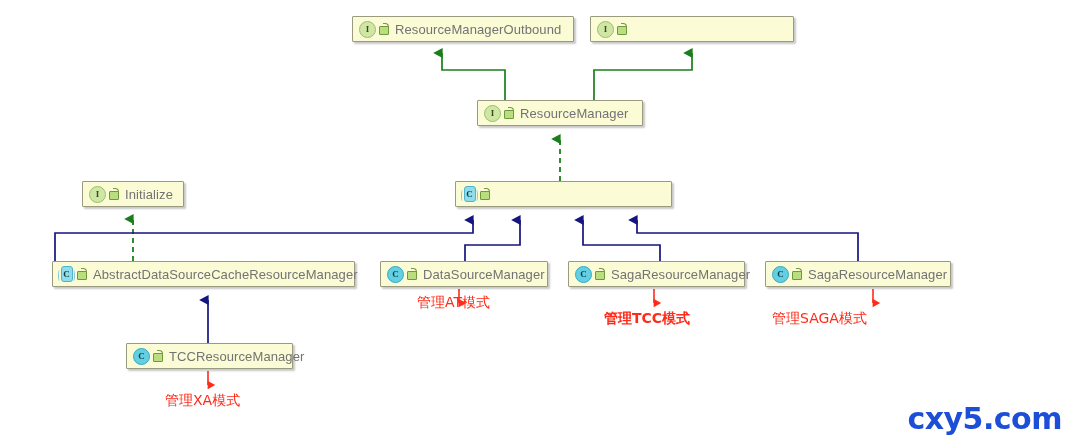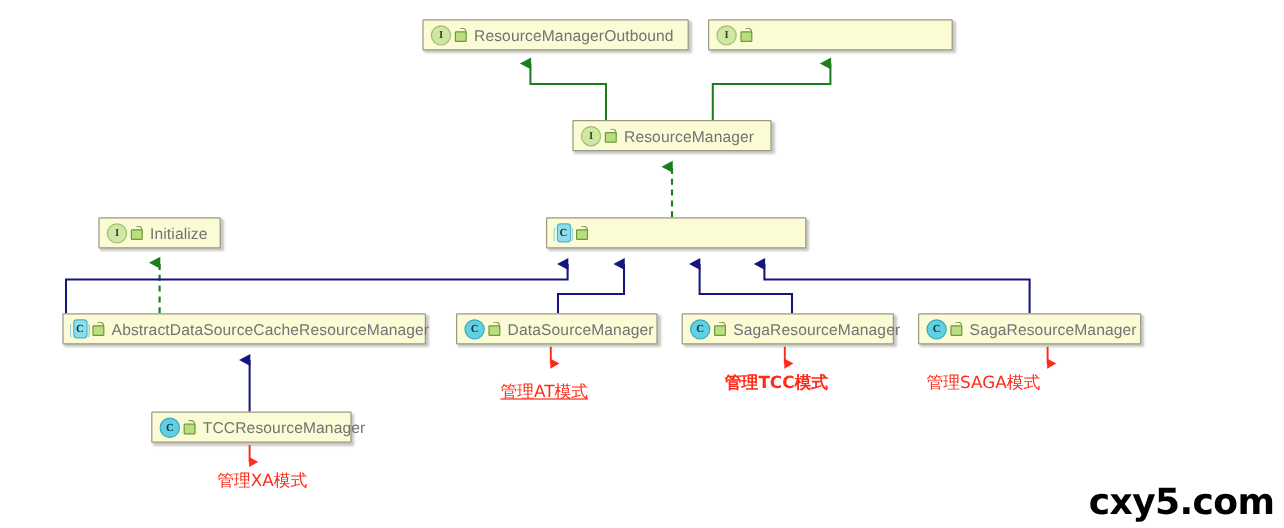--- a/index.html
+++ b/index.html
@@ -110,21 +110,21 @@
     font-size:14px;
     font-family:"DejaVu Sans","Liberation Sans",sans-serif;
     white-space:nowrap;
     z-index:4;
   }
 
   
   #watermark{
     position:absolute;
     right:8px;bottom:4px;
-    color:#000000;
+    color:#1d4ed8;
     font-size:30px;
     font-weight:bold;
     font-family:"DejaVu Sans","Liberation Sans",sans-serif;
     letter-spacing:-0.5px;
     z-index:9;
   }
 </style>
 </head>
 <body>
 
@@ -272,20 +272,20 @@
     <span class="icons">
       <span class="ico-class">C</span>
       <span class="ico-lock">
           <span class="shackle"></span>
           <span class="body"></span>
         </span>
     </span>
     <span class="label">TCCResourceManager</span>
   </div>
 
-  <div class="anno" style="left:417px;top:318px;text-decoration:underline;">管理AT模式</div>
+  <div class="anno" style="left:417px;top:294px;">管理AT模式</div>
   <div class="anno" style="left:604px;top:310px;font-weight:bold;">管理TCC模式</div>
   <div class="anno" style="left:772px;top:310px;">管理SAGA模式</div>
-  <div class="anno" style="left:165px;top:392px;margin-left:16px;">管理XA模式</div>
+  <div class="anno" style="left:165px;top:392px;">管理XA模式</div>
 
   <div id="watermark">cxy5.com</div>
 
 </div>
 
 </body></html>

